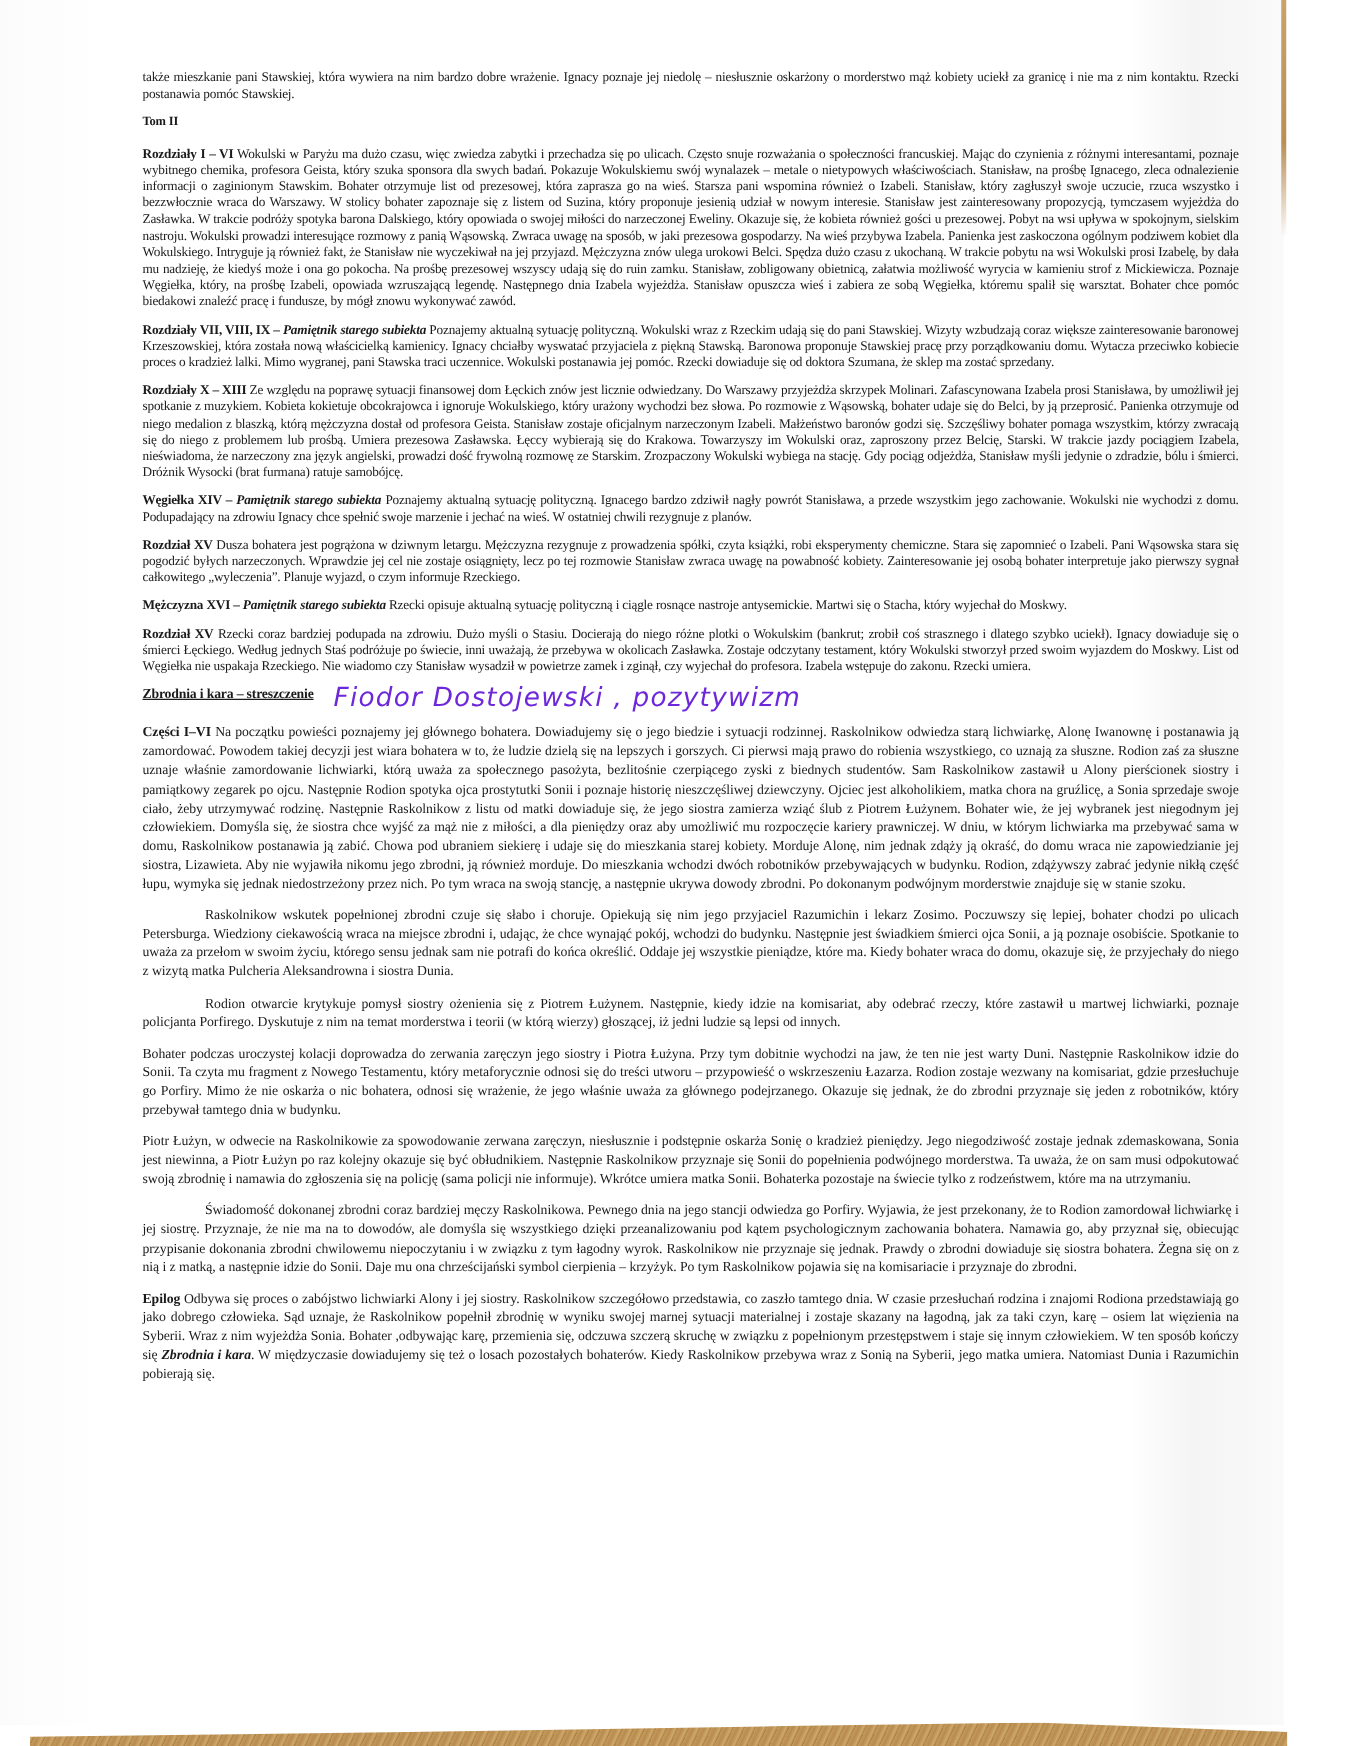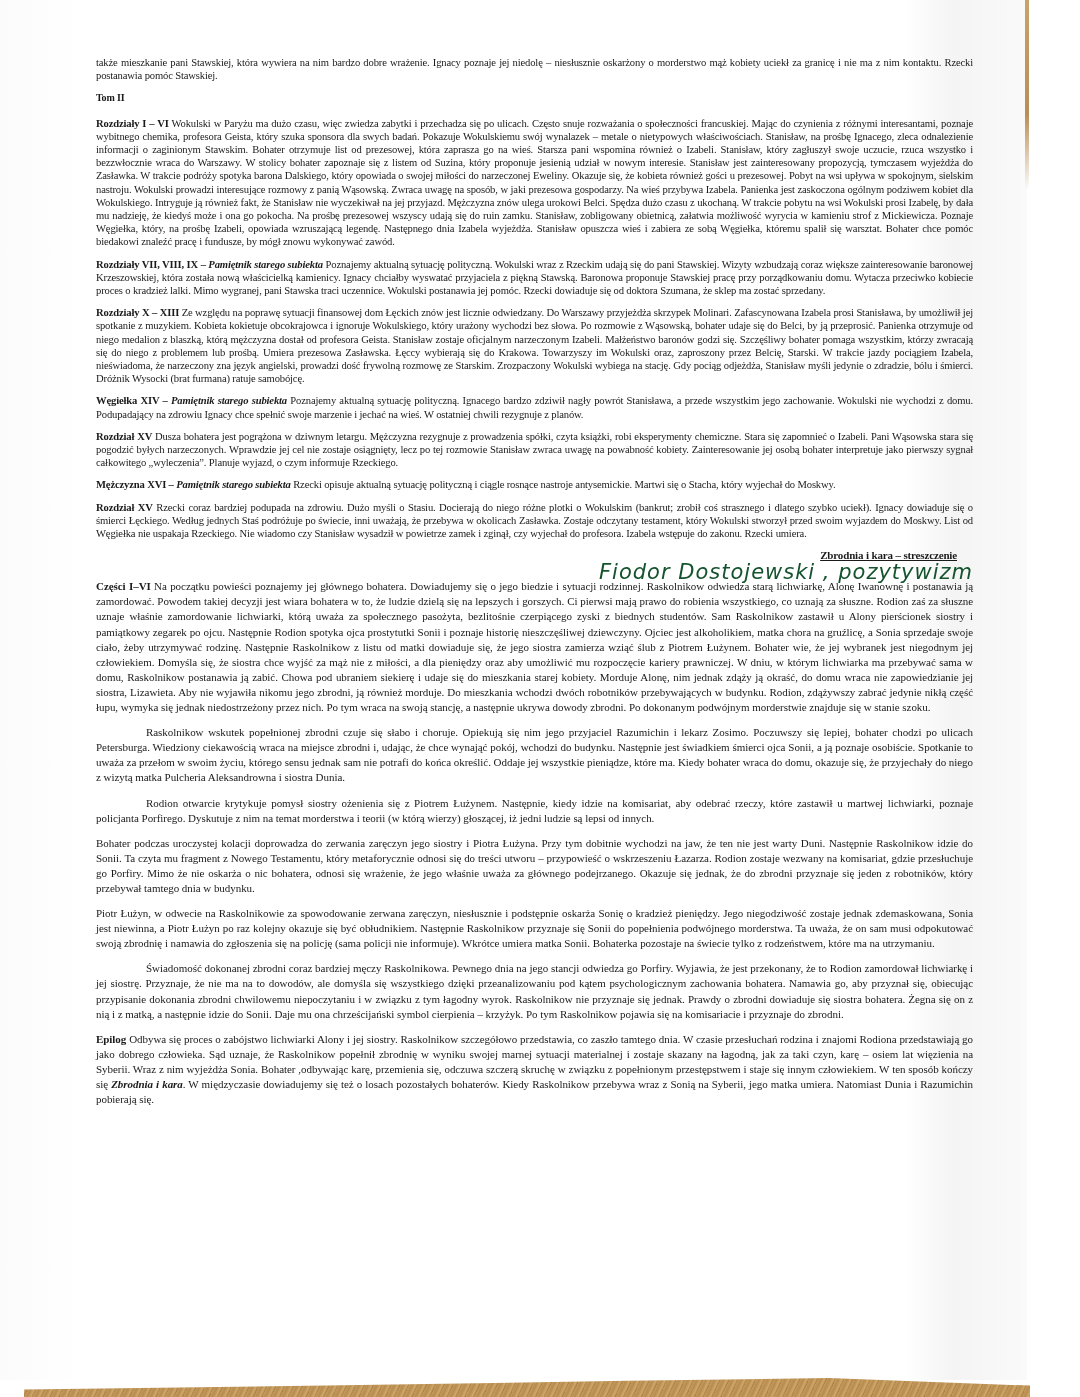--- a/index.html
+++ b/index.html
@@ -16,36 +16,36 @@
   .wood-right {
     position: absolute; left: 1025px; top: 0; width: 4px; height: 190px;
     background: linear-gradient(180deg, #c9a36a, #b98f55 60%, rgba(200,170,120,0));
   }
   .wood-bottom {
     position: absolute; left: 24px; top: 1378px; width: 1006px; height: 19px;
     background: repeating-linear-gradient(115deg, #c49a5c 0px, #b88c4e 3px, #cfa86c 6px, #a87d43 8px);
     clip-path: polygon(0 60%, 30% 40%, 60% 15%, 80% 0%, 100% 40%, 100% 100%, 0 100%);
   }
   .content {
-    position: absolute; left: 96px; top: 56px; width: 877px;
+    position: absolute; left: 114px; top: 56px; width: 877px;
     font-size: 10.6px; line-height: 13.2px; text-align: justify;
     letter-spacing: -0.15px;
   }
   .content p { margin: 0 0 9px 0; }
   .content .tom { font-weight: bold; margin: 4px 0 12px 0; font-size: 10px; }
   .lbl { font-weight: bold; }
   .lbl-it { font-weight: bold; font-style: italic; }
   .part2 { font-size: 11px; line-height: 15.1px; letter-spacing: -0.05px; }
   .part2 p { margin: 0 0 10px 0; }
   .indent { text-indent: 50px; }
-  .heading-row { display: flex; align-items: flex-end; margin: 8px 0 6px 0; height: 24px; flex-direction: column; }
+  .heading-row { display: flex; margin: 8px 0 6px 0; height: 24px; }
   .heading { font-weight: bold; text-decoration: underline; font-size: 11px; margin-right: 16px; }
   .handwriting {
     font-family: "DejaVu Sans", sans-serif; font-size: 21px; font-style: italic;
-    font-weight: 300; letter-spacing: 1px; color: #14532d; transform: translateY(3px);
+    font-weight: 300; letter-spacing: 1px; color: #6d28d9; transform: translateY(3px);
   }
   em { font-style: italic; font-weight: bold; }
 </style>
 </head>
 <body>
 
 <div class="paper"></div>
 <div class="wood-right"></div>
 <div class="wood-bottom"></div>
 

